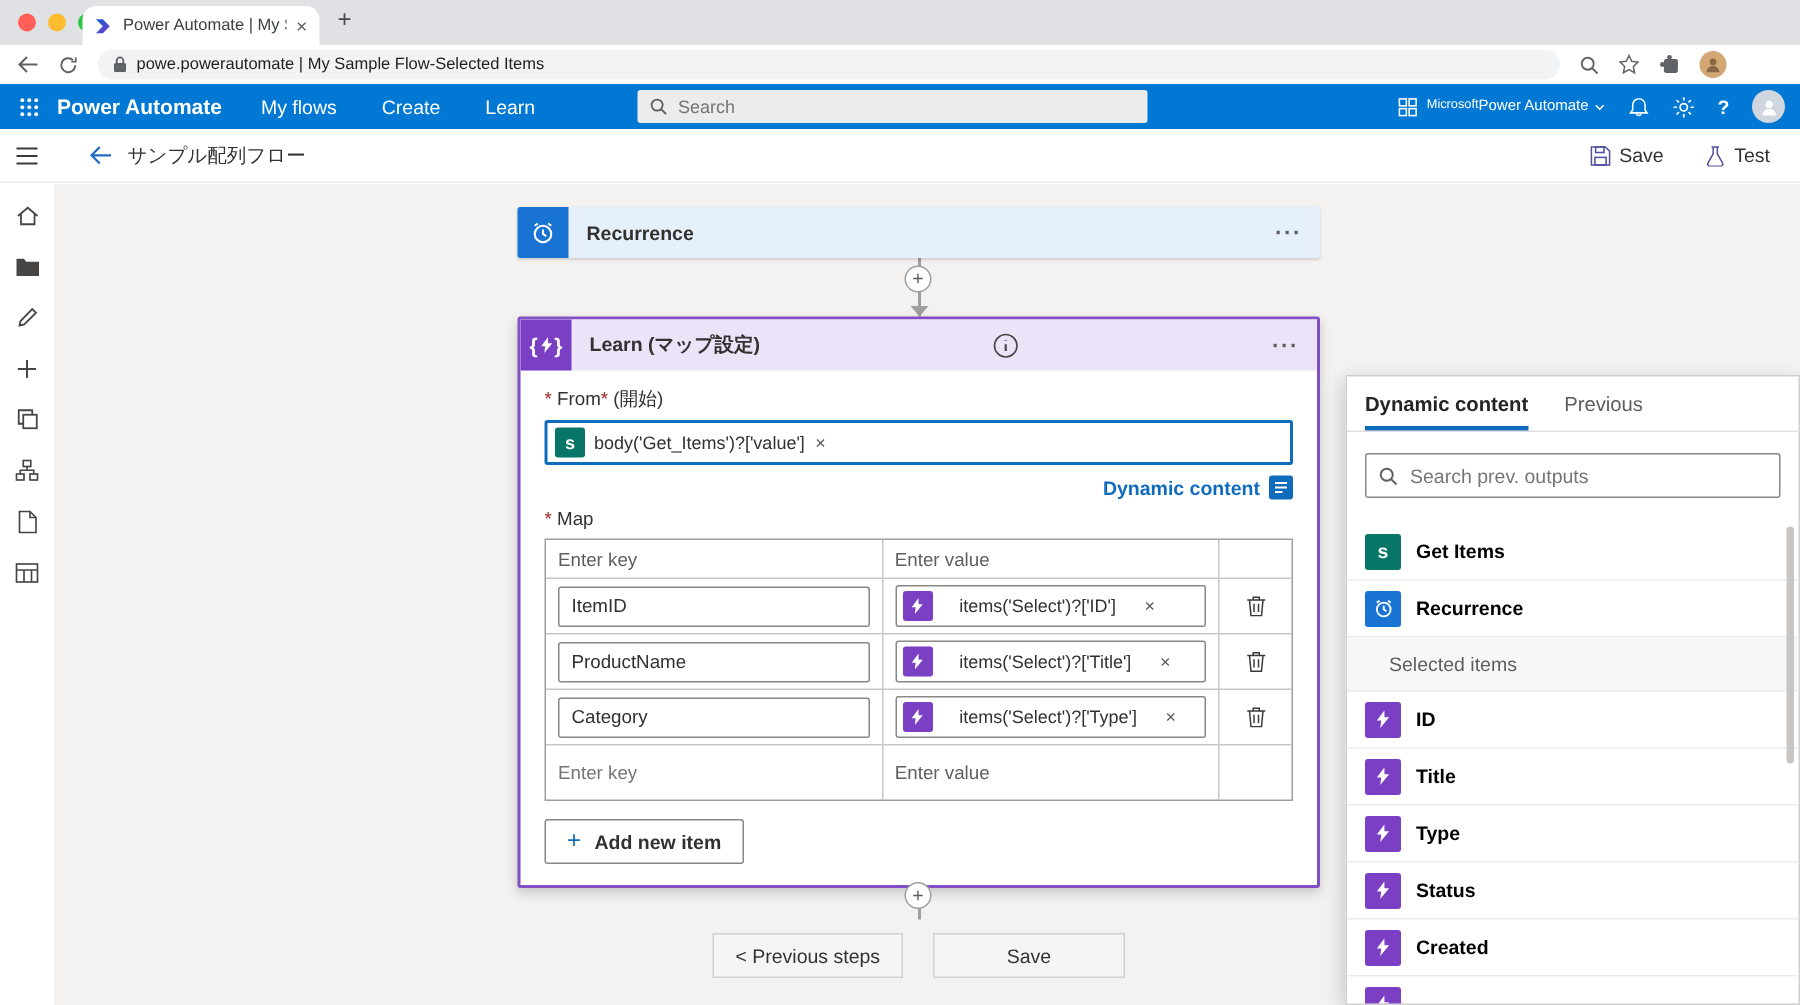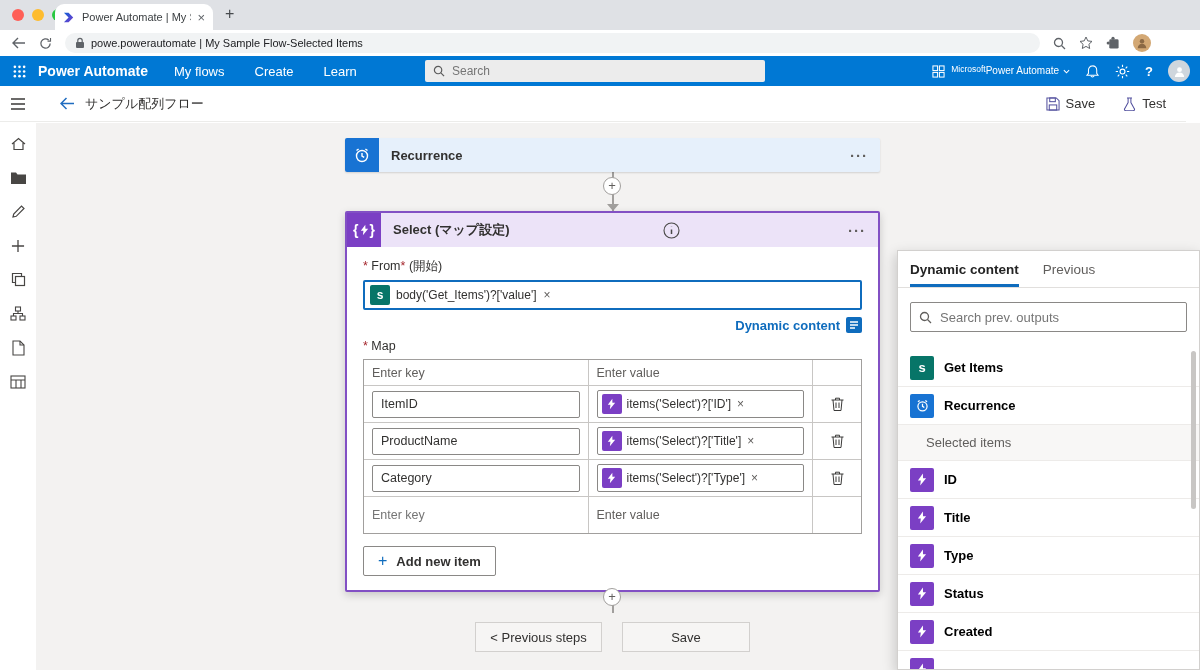--- a/index.html
+++ b/index.html
@@ -32,21 +32,21 @@
 .hsearch input{flex:1;border:0;outline:0;background:transparent;font-size:12px;font-family:Liberation Sans, sans-serif;color:#444}
 .hright{position:absolute;right:10px;display:flex;align-items:center;gap:15px}
 .env{display:flex;align-items:center;gap:6px}
 .envtxt{display:flex;flex-direction:row;line-height:1.15}
 .env-org{font-size:8.5px}
 .env-prod{font-size:10px;display:flex;align-items:center;gap:4px}
 .havatar{width:22px;height:22px;border-radius:50%;background:#cfd6dd;display:flex;align-items:center;justify-content:center}
 .helpq{font-size:13px;font-weight:700}
 
 
-.dtoolbar{position:absolute;top:86px;left:0;right:14px;height:36px;background:#fff;display:flex;align-items:center;border-bottom:1px solid #ececea}
+.dtoolbar{position:absolute;top:86px;left:0;right:0;height:36px;background:#fff;display:flex;align-items:center;border-bottom:1px solid #ececea}
 .hamb{width:36px;display:flex;justify-content:center;color:#3b3a39}
 .backbtn{margin-left:24px;color:#1f6cc0;font-size:16px;line-height:1}
 .flowtitle{margin-left:10px;font-size:13px;color:#323130;white-space:nowrap}
 .tb-right{margin-left:auto;display:flex;align-items:center;gap:28px;padding-right:20px}
 .tbbtn{display:flex;align-items:center;gap:6px;font-size:13px;color:#323130}
 .tbbtn .ic{color:#52509e}
 
 
 .sidebar{position:absolute;top:123px;left:0;width:36px;bottom:0;background:#fff;display:flex;flex-direction:column;align-items:center;padding-top:8px;gap:9px}
 .sb-ic{width:26px;height:25px;display:flex;align-items:center;justify-content:center;color:#484644}
@@ -80,21 +80,21 @@
 .dynlink{color:#0f6cbd;font-size:13px;font-weight:700}
 .dyn-ic{width:16px;height:16px;background:#0f6cbd;border-radius:2px;display:flex;align-items:center;justify-content:center}
 .maplabel{margin-top:6px;font-size:12.5px;color:#323130}
 .maptable{margin-top:6px;border:1px solid #a19f9d;display:grid;grid-template-columns:1fr 1fr 48px;background:#fff}
 .mt-cell{border-right:1px solid #c8c6c4;border-bottom:1px solid #c8c6c4;padding:4px 8px;display:flex;align-items:center;min-height:36px}
 .mt-cell.c3{border-right:none;justify-content:center}
 .mt-cell.rlast{border-bottom:none}
 .mt-head{min-height:26px;color:#605e5c;font-size:12.5px;padding:3px 8px}
 .ph{color:#605e5c;font-size:12.5px}
 .key-input{width:100%;height:27px;border:1px solid #8a8886;border-radius:2px;padding:0 8px;font-size:12.5px;color:#323130;font-family:inherit;outline:none;background:#fff}
-.val-box{width:100%;height:28px;border:1px solid #8a8886;border-radius:2px;display:flex;align-items:center;gap:5px;padding:0 4px;background:#fff}
+.val-box{width:100%;height:28px;border:1px solid #8a8886;border-radius:2px;display:flex;align-items:center;gap:18px;padding:0 4px;background:#fff}
 .trashbtn{display:flex;align-items:center;justify-content:center;color:#3b3a39}
 .addbtn{margin-top:12px;display:inline-flex;align-items:center;gap:9px;height:30px;padding:0 14px;border:1px solid #8a8886;border-radius:2px;background:#fff;font-size:13px;font-weight:700;color:#323130}
 .addplus{color:#0f6cbd;font-size:16px;font-weight:400;line-height:1}
 
 .pbtn{position:absolute;top:499px;height:30px;border:1px solid #d2d0ce;background:#f6f5f4;font-size:13px;color:#323130;border-radius:0;display:flex;align-items:center;justify-content:center;z-index:1}
 .prevbtn{left:439px;width:127px}
 .savebtn2{left:586px;width:128px}
 
 
 .panel{position:absolute;left:897px;top:250px;width:303px;height:420px;background:#fff;border:1px solid #d2d0ce;box-shadow:-2px 4px 12px rgba(0,0,0,.18);overflow:hidden;z-index:5}
@@ -365,21 +365,21 @@
 
     <div class="sel-card">
       <div class="sel-head">
         <span class="sel-icon">
           <span class="brace">{</span>
             <svg width="9" height="12" viewBox="0 0 11 13">
               <path d="M6.5 0 1 7.5h3.2L3.5 13 10 5H6.6z" fill="#fff"></path>
             </svg>
             <span class="brace">}</span>
         </span>
-        <span class="card-title">Select (マップ設定)</span>
+        <span class="card-title">Learn (マップ設定)</span>
         <span class="info-ic">
             <svg width="17" height="17" viewBox="0 0 17 17" fill="none" stroke="#494847" stroke-width="1.1">
               <circle cx="8.5" cy="8.5" r="7.5"></circle>
               <path d="M8.5 7.5V12M8.5 4.7v.4" stroke-width="1.5"></path>
             </svg>
           </span>
         <span class="card-menu">···</span>
       </div>
       <div class="sel-body">
 

